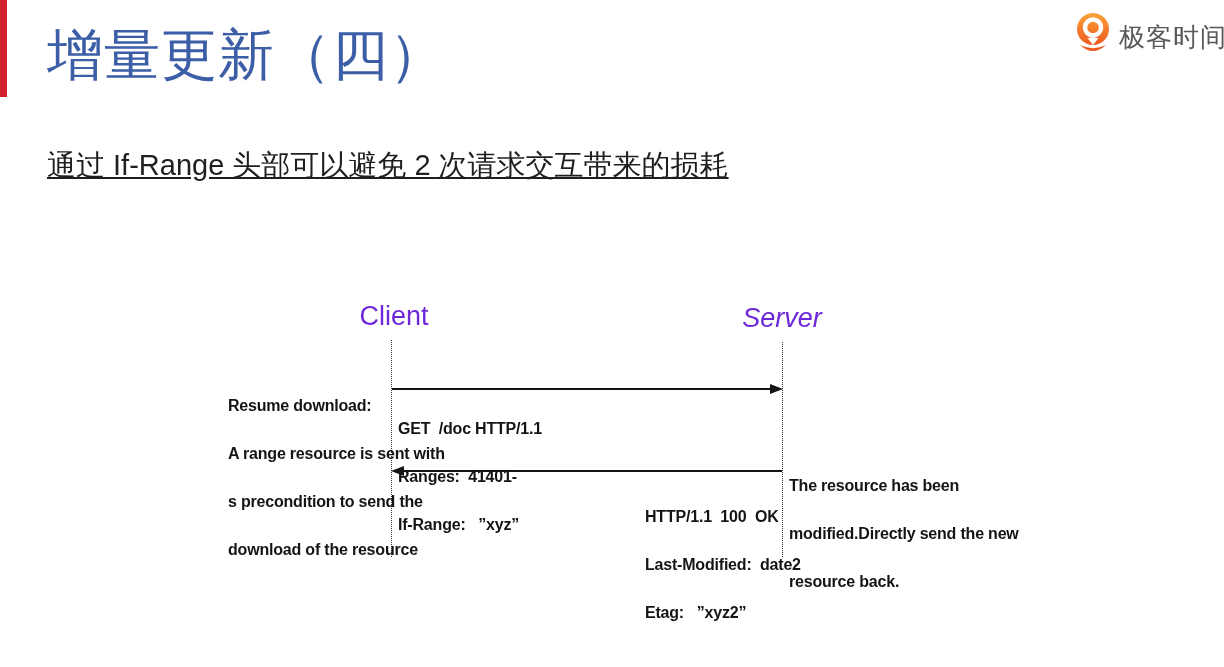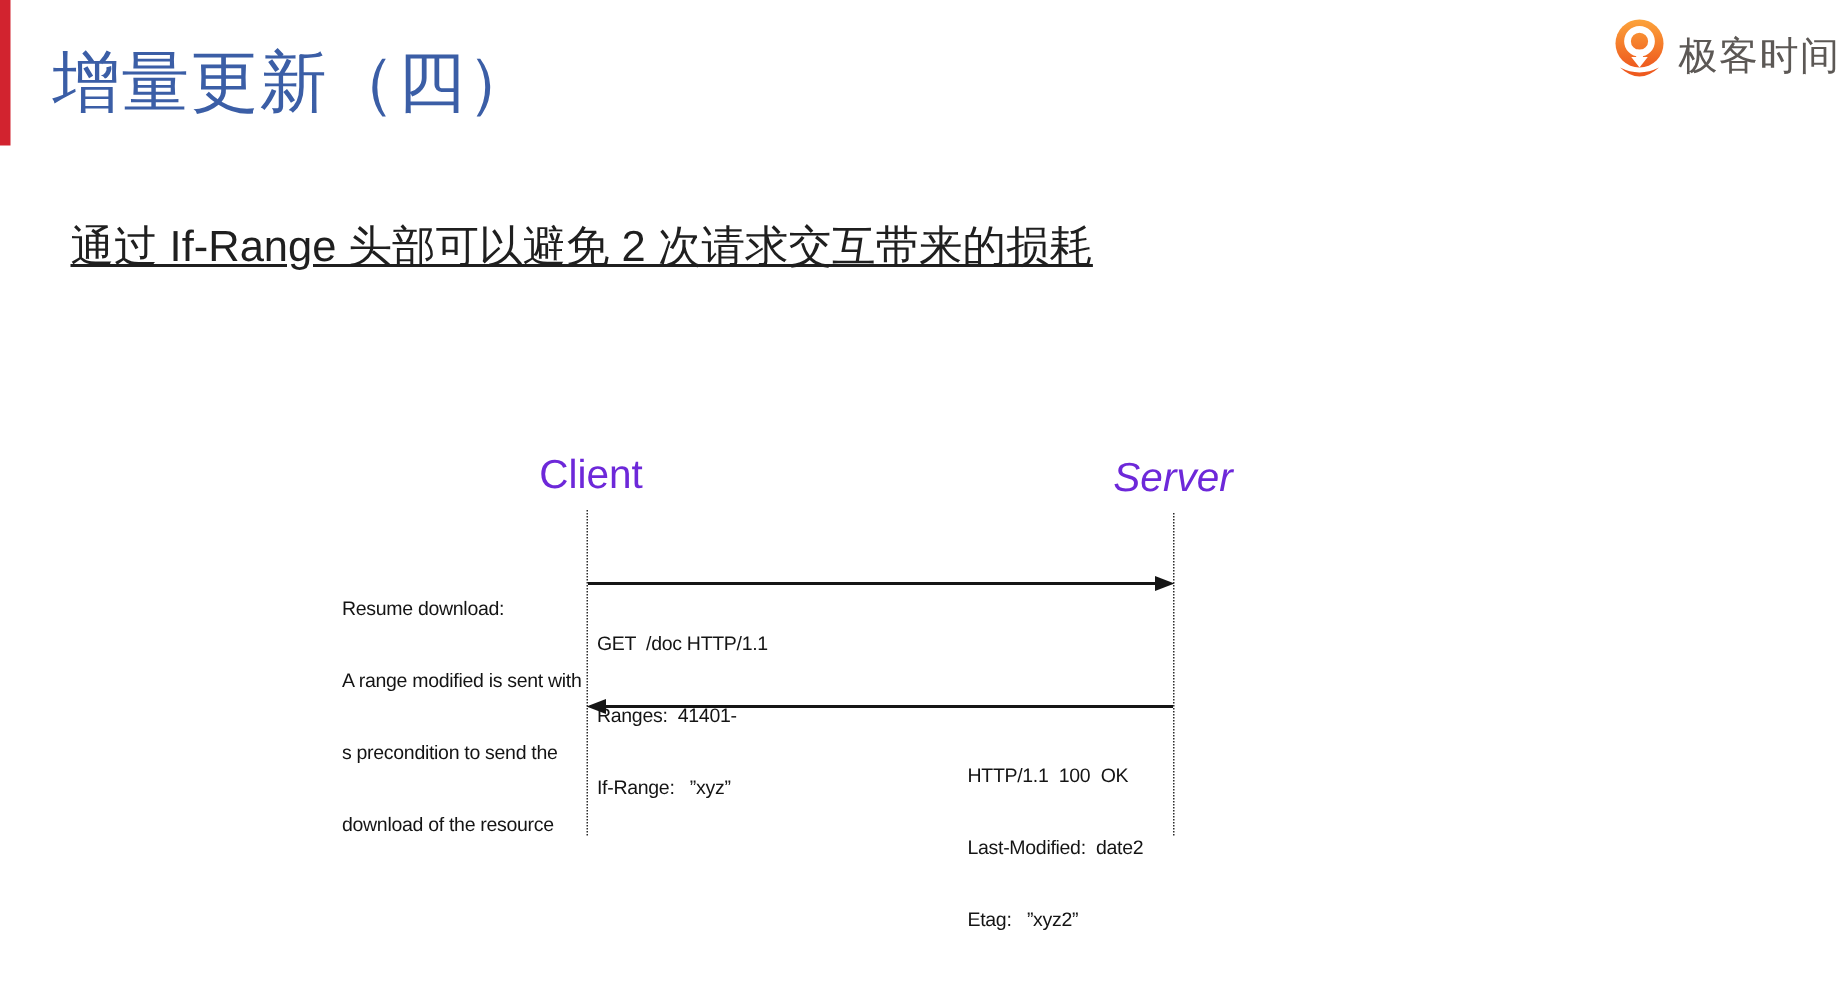--- a/index.html
+++ b/index.html
@@ -15,22 +15,22 @@
   
   .accent-bar {
     position: absolute;
     left: 0; top: 0;
     width: 7px; height: 97px;
     background: #d2232f;
   }
 
   .title {
     position: absolute;
-    left: 35px; top: 26px;
-    font-size: 45px;
+    left: 47px; top: 26px;
+    font-size: 56px;
     line-height: 58px;
     font-weight: 400;
     color: #3b5ea6;
     letter-spacing: 1px;
     white-space: pre;
   }
 
   .subtitle {
     position: absolute;
     left: 47px; top: 143px;
@@ -90,22 +90,22 @@
     position: absolute;
     width: 0; height: 0;
     border-top: 5.5px solid transparent;
     border-bottom: 5.5px solid transparent;
   }
   .arrowhead-right { left: 770px; top: 383.5px; border-left: 13px solid #151515; }
   .arrowhead-left  { left: 391px; top: 465.5px; border-right: 13px solid #151515; }
 
   .diagram-text {
     position: absolute;
-    font-size: 13px;
-    font-weight: 400;
+    font-size: 16px;
+    font-weight: 700;
     line-height: 16px;
     letter-spacing: -0.2px;
     color: #141414;
     white-space: pre;
   }
   .left-note     { left: 228px; top: 366px; }
   .request-msg   { left: 398px; top: 389px; }
   .right-note    { left: 789px; top: 446px; }
   .response-msg  { left: 645px; top: 477px; }
   .diagram-text div { white-space: pre; }
@@ -147,31 +147,36 @@
   <div class="lifeline server-lifeline"></div>
 
   <div class="arrow-shaft request-shaft"></div>
   <div class="arrowhead arrowhead-right"></div>
 
   <div class="arrow-shaft response-shaft"></div>
   <div class="arrowhead arrowhead-left"></div>
 
   <div class="diagram-text left-note">
     <div>Resume download:</div>
-    <div>A range modified is sent with</div>
+    <div>A range resource is sent with</div>
     <div>s precondition to send the</div>
     <div>download of the resource</div>
   </div>
 
   <div class="diagram-text request-msg">
     <div>GET  /doc HTTP/1.1</div>
     <div>Ranges:  41401-</div>
     <div>If-Range:   ”xyz”</div>
   </div>
 
+  <div class="diagram-text right-note">
+    <div>The resource has been</div>
+    <div>modified.Directly send the new</div>
+    <div>resource back.</div>
+  </div>
 
   <div class="diagram-text response-msg">
     <div>HTTP/1.1  100  OK</div>
     <div>Last-Modified:  date2</div>
     <div>Etag:   ”xyz2”</div>
   </div>
 
 </div>
 
 </body></html>

